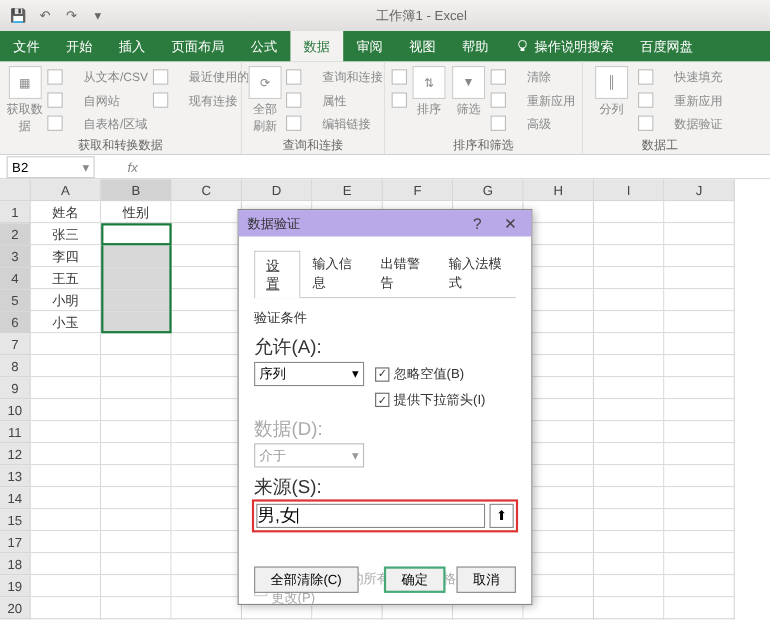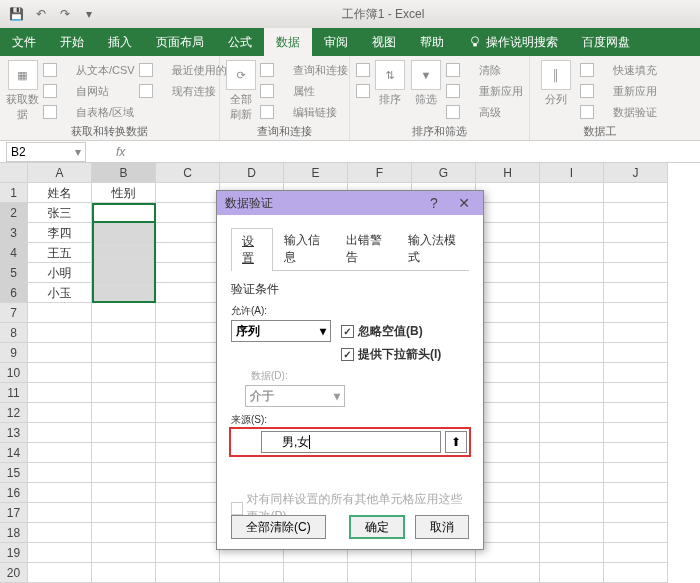--- a/index.html
+++ b/index.html
@@ -51,31 +51,31 @@
 
 .dialog { position: absolute; left: 216px; top: 190px; width: 268px; height: 360px; background: #fff; border: 1px solid #888; box-shadow: 2px 2px 8px rgba(0,0,0,0.3); z-index: 100; }
 .dlg-title { height: 24px; background: #b9a9e8; display: flex; align-items: center; justify-content: space-between; padding: 0 4px 0 8px; font-size: 12px; color: #333; }
 .dlg-btns { display: flex; gap: 0; }
 .dlg-tbtn { width: 30px; height: 24px; display: flex; align-items: center; justify-content: center; color: #444; font-size: 14px; }
 .dlg-body { padding: 12px 14px 10px 14px; }
 .dlg-tabs { display: flex; border-bottom: 1px solid #ccc; margin-bottom: 10px; }
 .dlg-tab { padding: 4px 10px; font-size: 12px; border: 1px solid transparent; border-bottom: none; color: #333; }
 .dlg-tab.active { border-color: #ccc; background: #fff; position: relative; top: 1px; text-decoration: underline; }
 .dlg-section { font-size: 12px; color: #333; margin-bottom: 6px; }
-.dlg-label { font-size: 10px; color: #333; margin: 6px 0 2px 0; }
-.dlg-label.disabled { color: #aaa; margin-left: 20px; }
-.dlg-row { display: flex; align-items: center; gap: 10px; margin-bottom: 4px; font-weight: bold; }
+.dlg-label { font-size: 17px; color: #333; margin: 6px 0 2px 0; }
+.dlg-label.disabled { color: #aaa; }
+.dlg-row { display: flex; align-items: center; gap: 10px; margin-bottom: 4px; }
 .dlg-select { width: 100px; height: 22px; border: 1px solid #888; background: #fff; display: flex; align-items: center; justify-content: space-between; padding: 0 4px; font-size: 12px; }
-.dlg-select.disabled { color: #999; border-color: #bbb; margin-left: 14px; }
+.dlg-select.disabled { color: #999; border-color: #bbb; }
 .chk { display: flex; align-items: center; gap: 4px; font-size: 12px; color: #333; }
 .chkbox { width: 13px; height: 13px; border: 1px solid #666; display: flex; align-items: center; justify-content: center; font-size: 10px; color: #333; }
 .chk.disabled { color: #aaa; }
 .chk.disabled .chkbox { border-color: #ccc; }
 .source-wrap { display: flex; align-items: center; gap: 4px; }
-.source-input { flex: 1; height: 22px; border: 1px solid #888; padding: 0 20px; font-size: 12px; display: flex; align-items: center; margin-left: 28px; }
+.source-input { flex: 1; height: 22px; border: 1px solid #888; padding: 0 0; font-size: 16px; display: flex; align-items: center; }
 .source-outline { border: 2px solid #d33; padding: 2px; margin: -2px; }
 .range-btn { width: 22px; height: 22px; border: 1px solid #888; display: flex; align-items: center; justify-content: center; }
 .dlg-footer { position: absolute; bottom: 10px; left: 14px; right: 14px; display: flex; justify-content: space-between; align-items: center; }
 .dlg-button { height: 24px; padding: 0 14px; border: 1px solid #888; background: #f0f0f0; font-size: 12px; display: flex; align-items: center; }
 .dlg-button.primary { border: 2px solid #4a7; }
 .dlg-button-group { display: flex; gap: 10px; }
 .cursor { display: inline-block; width: 1px; height: 14px; background: #000; vertical-align: middle; }
 </style>
 </head>
 <body>
@@ -442,33 +442,20 @@
       <div class="cell"></div>
       <div class="cell"></div>
       <div class="cell"></div>
       <div class="cell"></div>
       <div class="cell"></div>
       <div class="cell"></div>
       <div class="cell"></div>
       <div class="cell"></div>
     </div>
     <div class="row">
-      <div class="rowh ">16</div>
-      <div class="cell"></div>
-      <div class="cell"></div>
-      <div class="cell"></div>
-      <div class="cell"></div>
-      <div class="cell"></div>
-      <div class="cell"></div>
-      <div class="cell"></div>
-      <div class="cell"></div>
-      <div class="cell"></div>
-      <div class="cell"></div>
-    </div>
-    <div class="row">
       <div class="rowh ">17</div>
       <div class="cell"></div>
       <div class="cell"></div>
       <div class="cell"></div>
       <div class="cell"></div>
       <div class="cell"></div>
       <div class="cell"></div>
       <div class="cell"></div>
       <div class="cell"></div>
       <div class="cell"></div>

